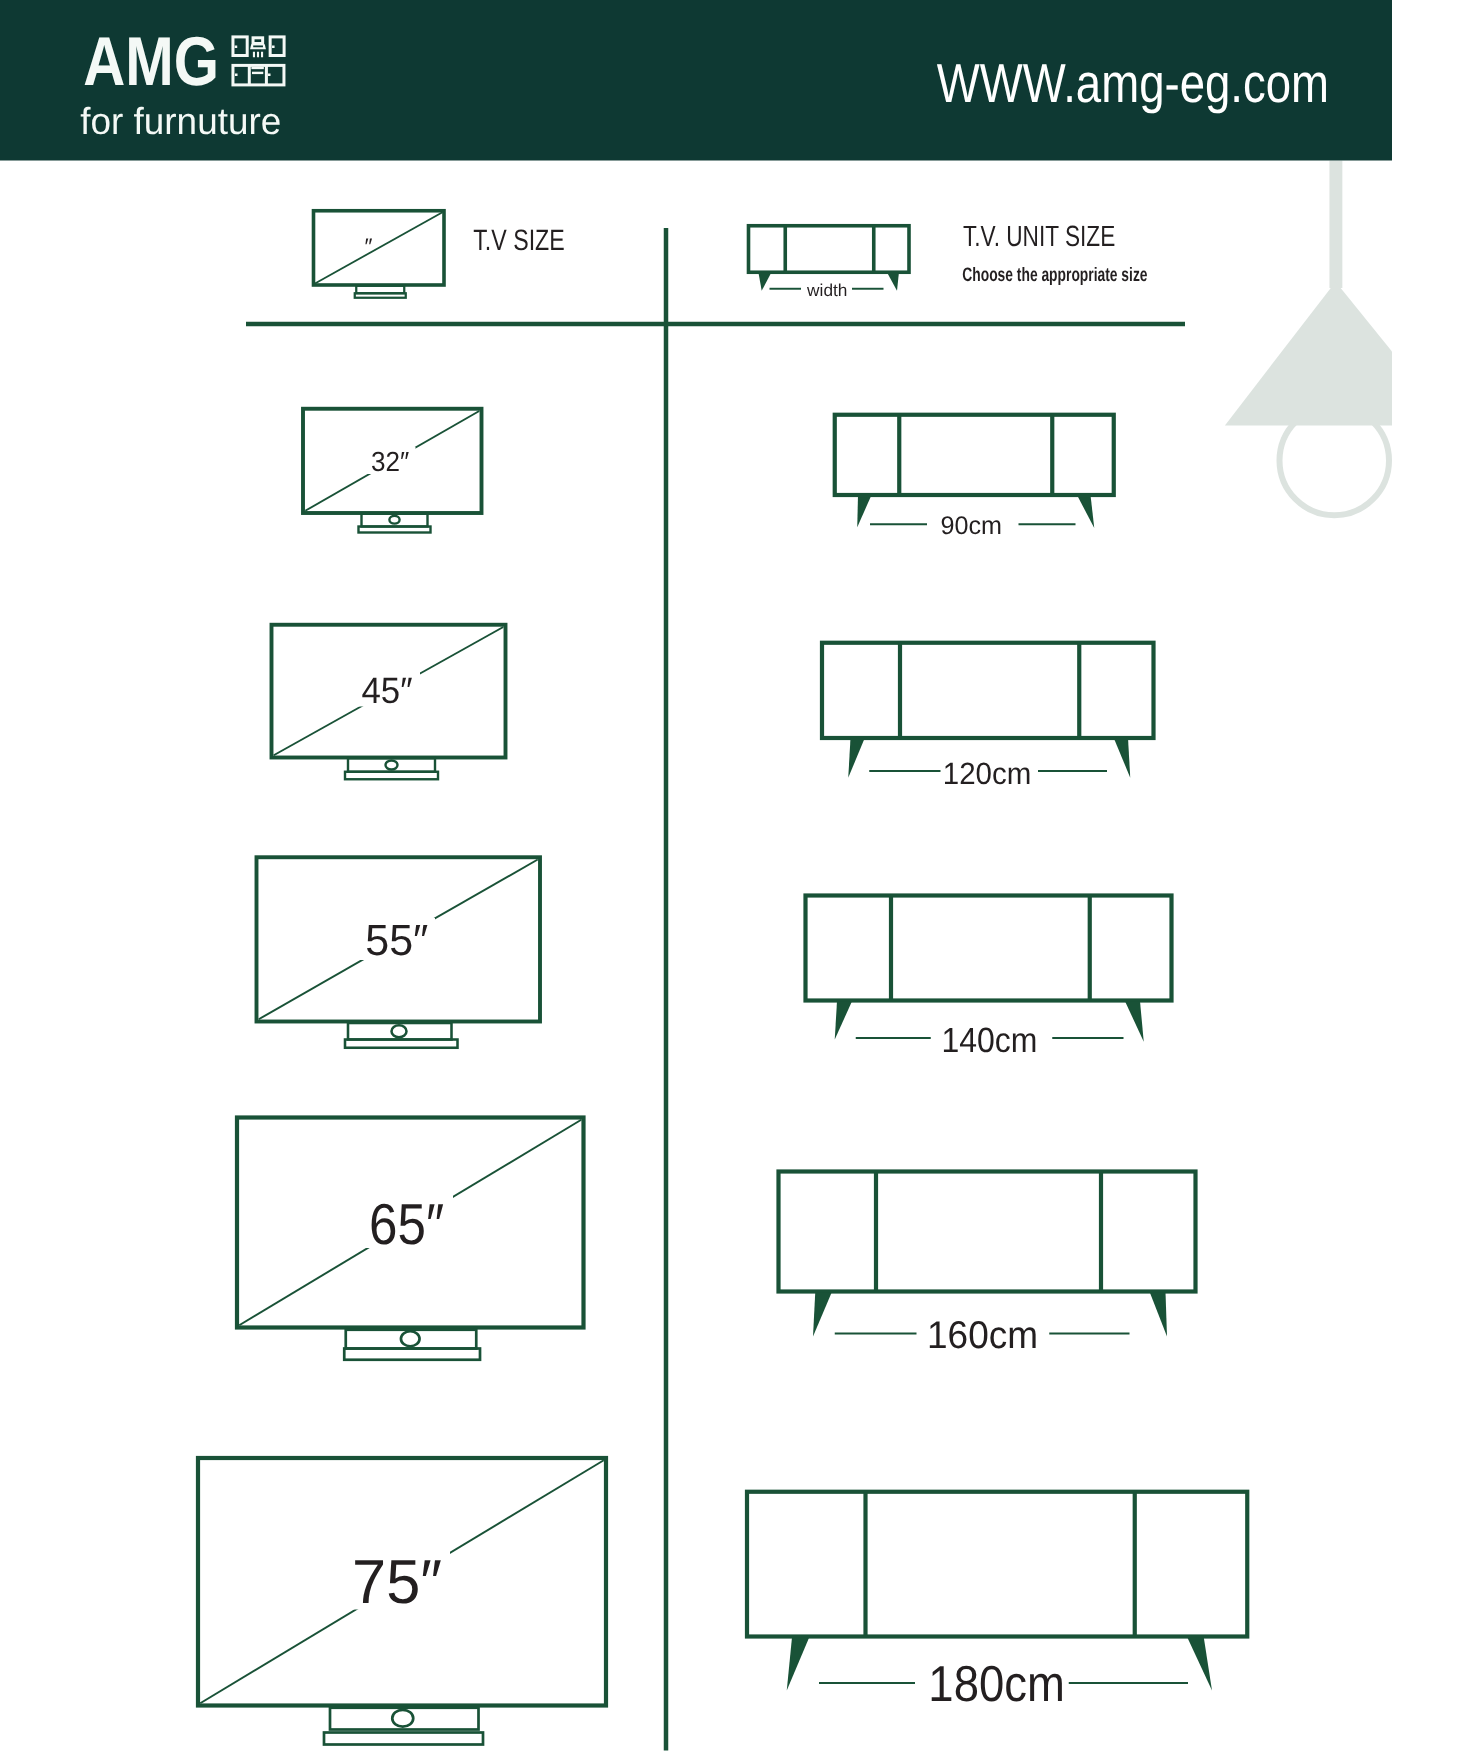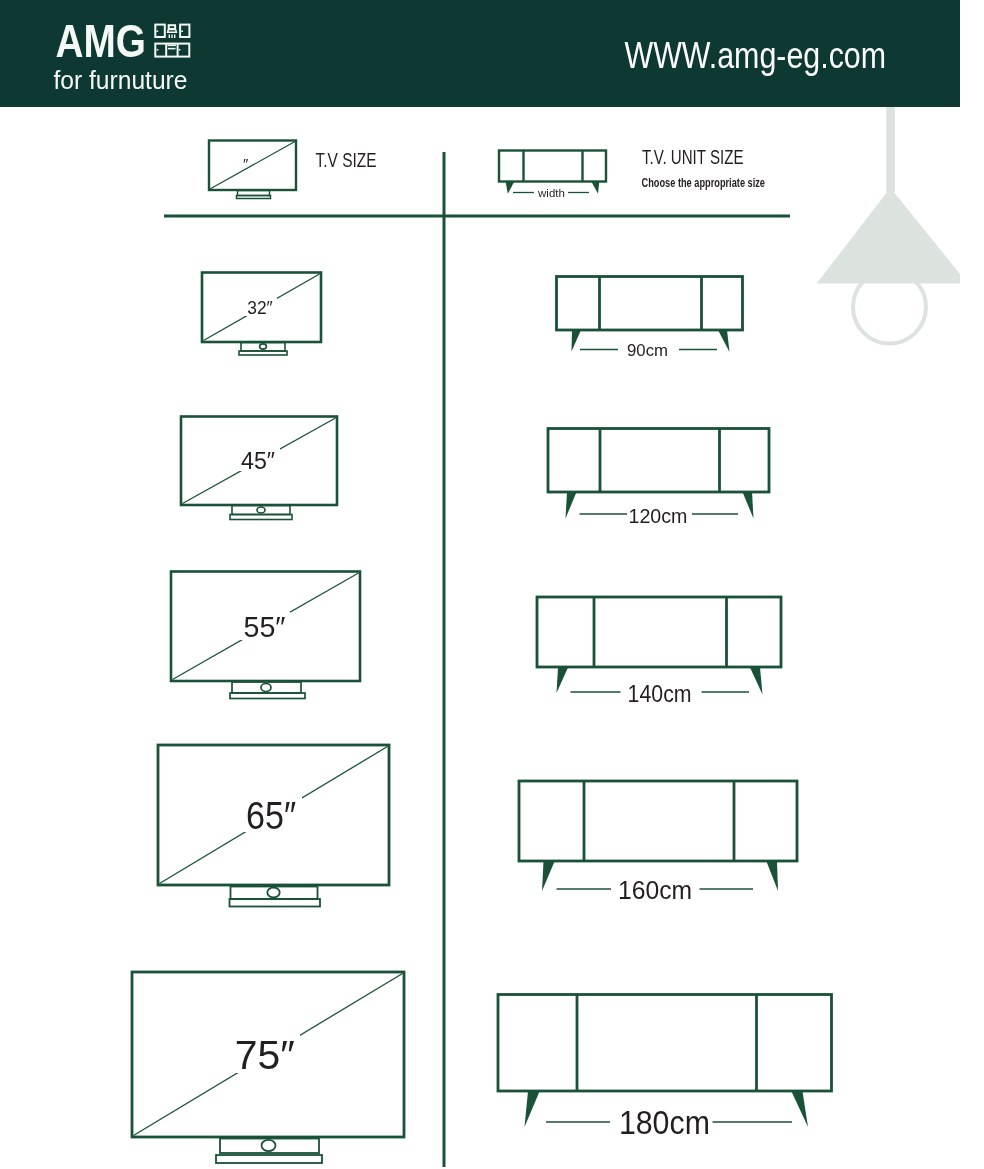--- a/index.html
+++ b/index.html
@@ -1,17 +1,17 @@
 <!DOCTYPE html>
 <html><head>
 <meta charset="utf-8">
 <style>
   html,body{margin:0;padding:0;background:#ffffff;}
   .page{position:relative;width:928px;height:1169px;overflow:hidden;
-        font-family:"Liberation Sans", sans-serif;padding-left:32px;}
+        font-family:"Liberation Sans", sans-serif;}
   svg{position:absolute;top:0;left:0;}
 </style>
 </head>
 <body>
 <div class="page">
 <svg width="984" height="1169" viewBox="0 0 984 1169">
 
   <rect x="0" y="0" width="984" height="1169" fill="#ffffff"></rect>
 
   <rect x="886.3" y="107" width="8.6" height="85" fill="#dce3df"></rect>

